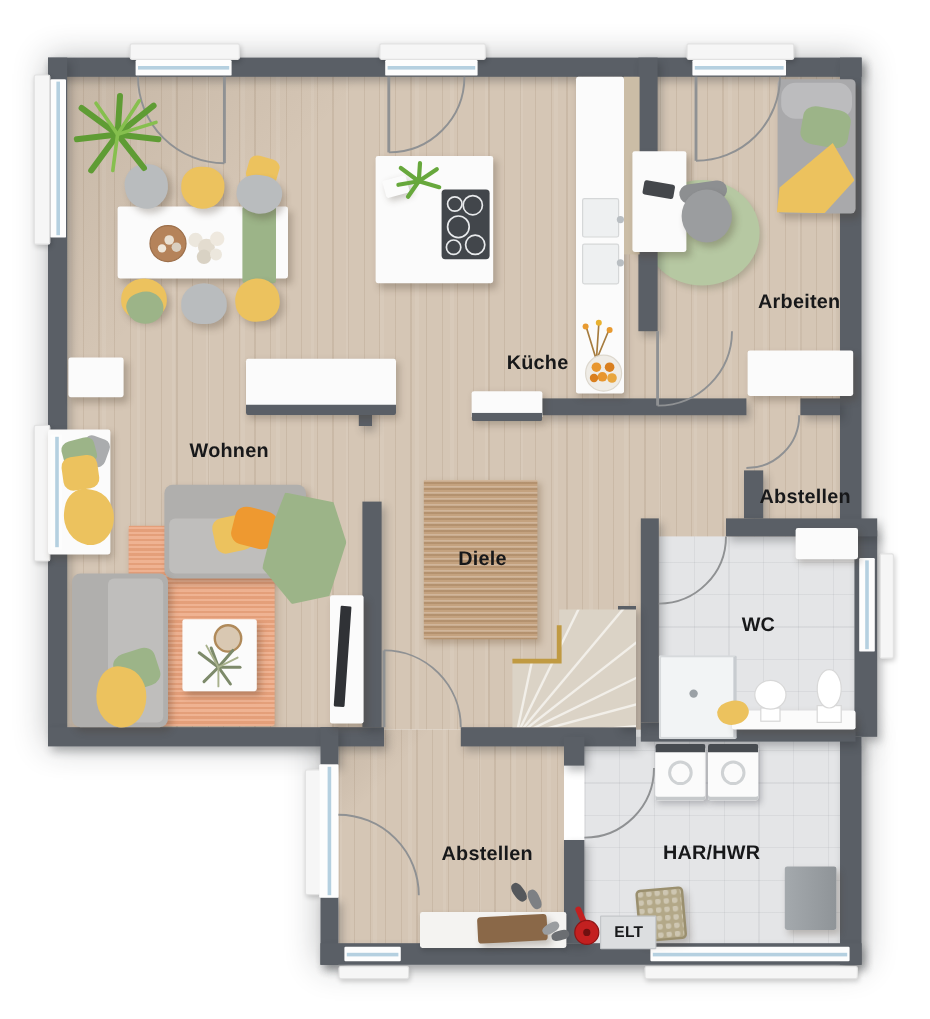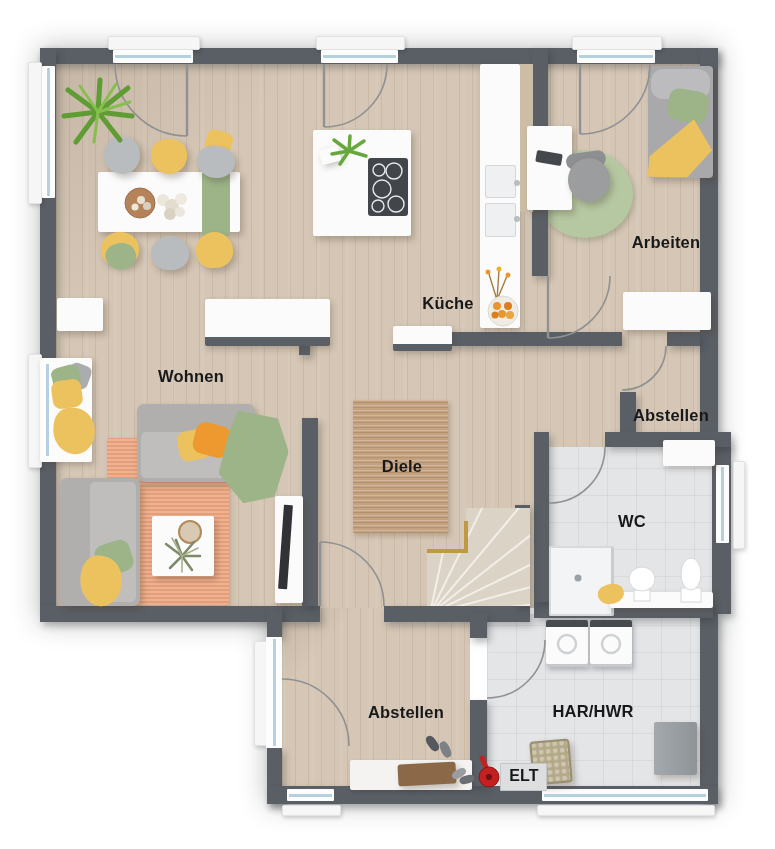--- a/index.html
+++ b/index.html
@@ -20,21 +20,21 @@
   .white{background:#fbfbfb;box-shadow:2px 3px 6px rgba(70,58,42,.28);border-radius:2px;}
   .sill{background:#f6f6f6;border:1px solid #e2e2e2;border-radius:2px;box-shadow:1px 2px 4px rgba(0,0,0,.18);}
   .win{background:#fdfdfd;border-radius:1px;}
   .win-h::after{content:"";position:absolute;left:2px;right:2px;top:50%;height:3px;margin-top:-1.5px;background:var(--window_glass,#b5d0e0);}
   .win-v::after{content:"";position:absolute;top:2px;bottom:2px;left:50%;width:3px;margin-left:-1.5px;background:var(--window_glass,#b5d0e0);}
   .f{box-shadow:3px 4px 6px rgba(70,55,40,.28);}
   .chair{border-radius:46% 46% 52% 52%;}
   .pillow{border-radius:28%;}
   .blob{border-radius:38% 52% 45% 55%;}
   .label{color:#17181a;font-size:16.5px;font-weight:700;letter-spacing:.2px;transform:translate(-50%,-50%);white-space:nowrap;}
-  .label.small{font-size:16px;}
+  .label.small{font-size:13px;}
   svg.overlay{position:absolute;left:0;top:0;pointer-events:none;}
 </style>
 </head>
 <body>
 
 <div id="plan">
 
   <div class="abs blockshadow" style="left:40px;top:48px;width:678px;height:574px;"></div>
   <div class="abs blockshadow" style="left:267px;top:606px;width:451px;height:198px;"></div>
 
@@ -295,21 +295,21 @@
 
     <g>
       <line x1="482" y1="758" x2="489" y2="774" stroke="#c32020" stroke-width="5" stroke-linecap="round"></line>
       <circle cx="489" cy="777" r="10" fill="#c32020" stroke="#8d1515"></circle>
       <circle cx="489" cy="777" r="3" fill="#701010"></circle>
     </g>
   </svg>
 
   <div class="abs label" style="left:191px;top:376px;">Wohnen</div>
   <div class="abs label" style="left:448px;top:303px;">Küche</div>
-  <div class="abs label" style="left:666px;top:242px;">Arbeiten</div>
+  <div class="abs label" style="left:666px;top:252px;">Arbeiten</div>
   <div class="abs label" style="left:671px;top:415px;text-align:right;">Abstellen</div>
   <div class="abs label" style="left:402px;top:466px;">Diele</div>
   <div class="abs label" style="left:632px;top:521px;">WC</div>
   <div class="abs label" style="left:406px;top:712px;">Abstellen</div>
   <div class="abs label" style="left:593px;top:711px;">HAR/HWR</div>
   <div class="abs label small" style="left:524px;top:776px;">ELT</div>
 
 </div>
 
 </body></html>

